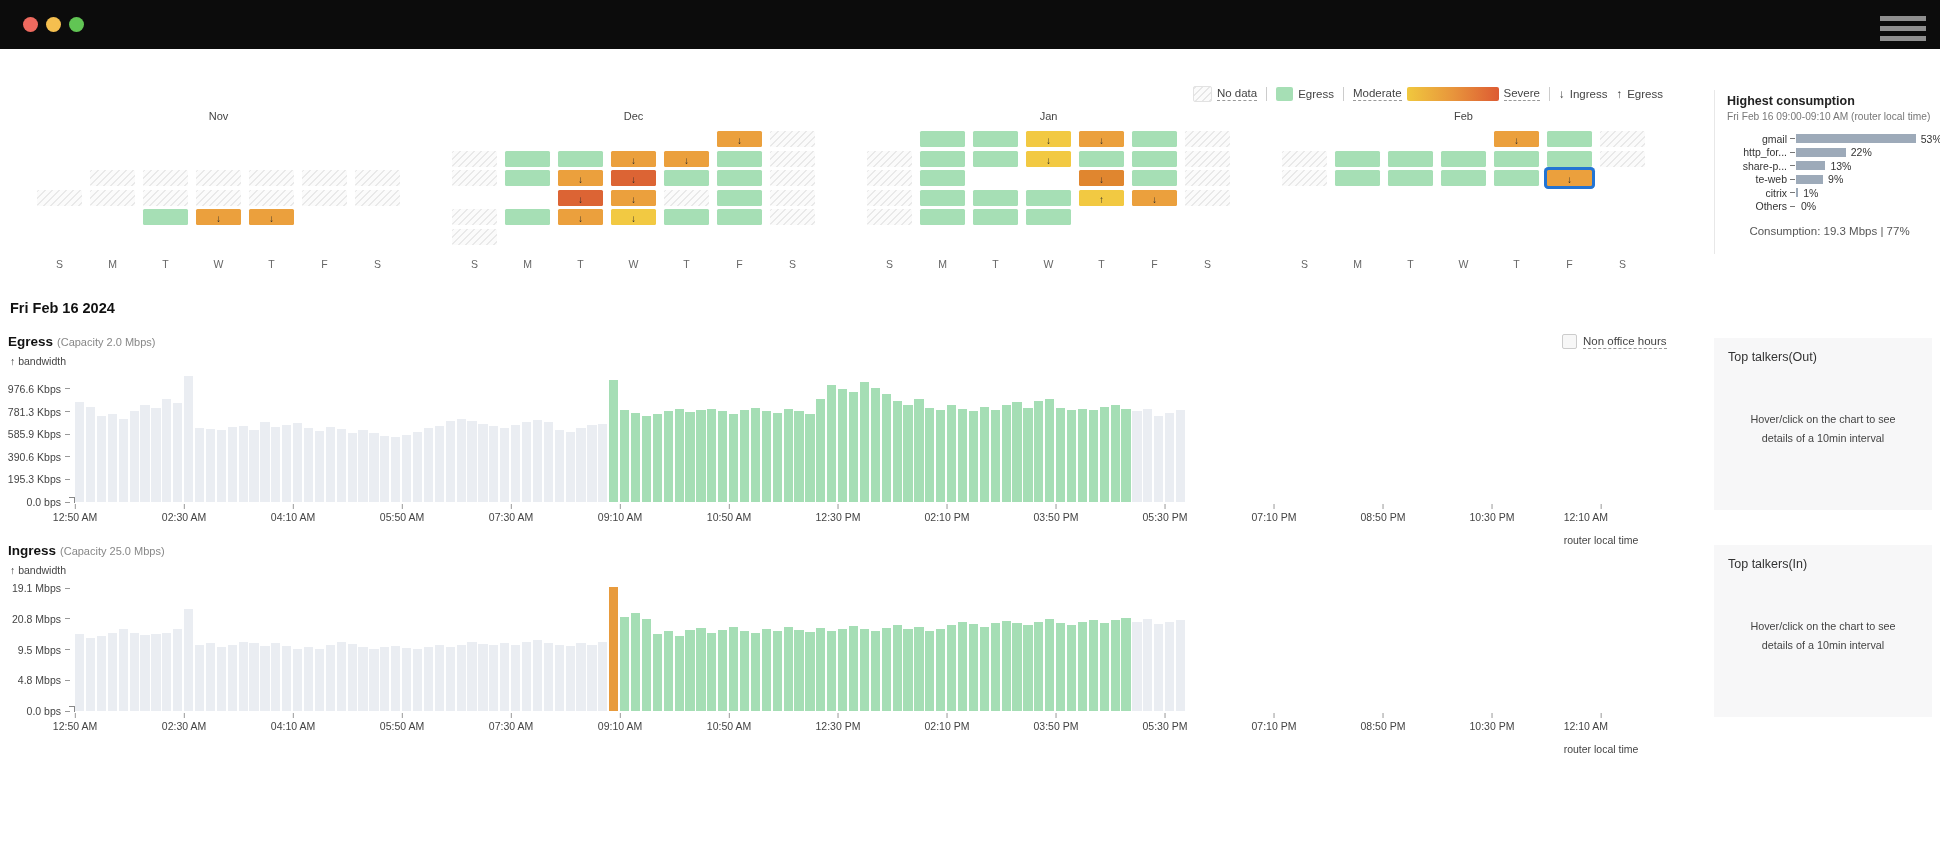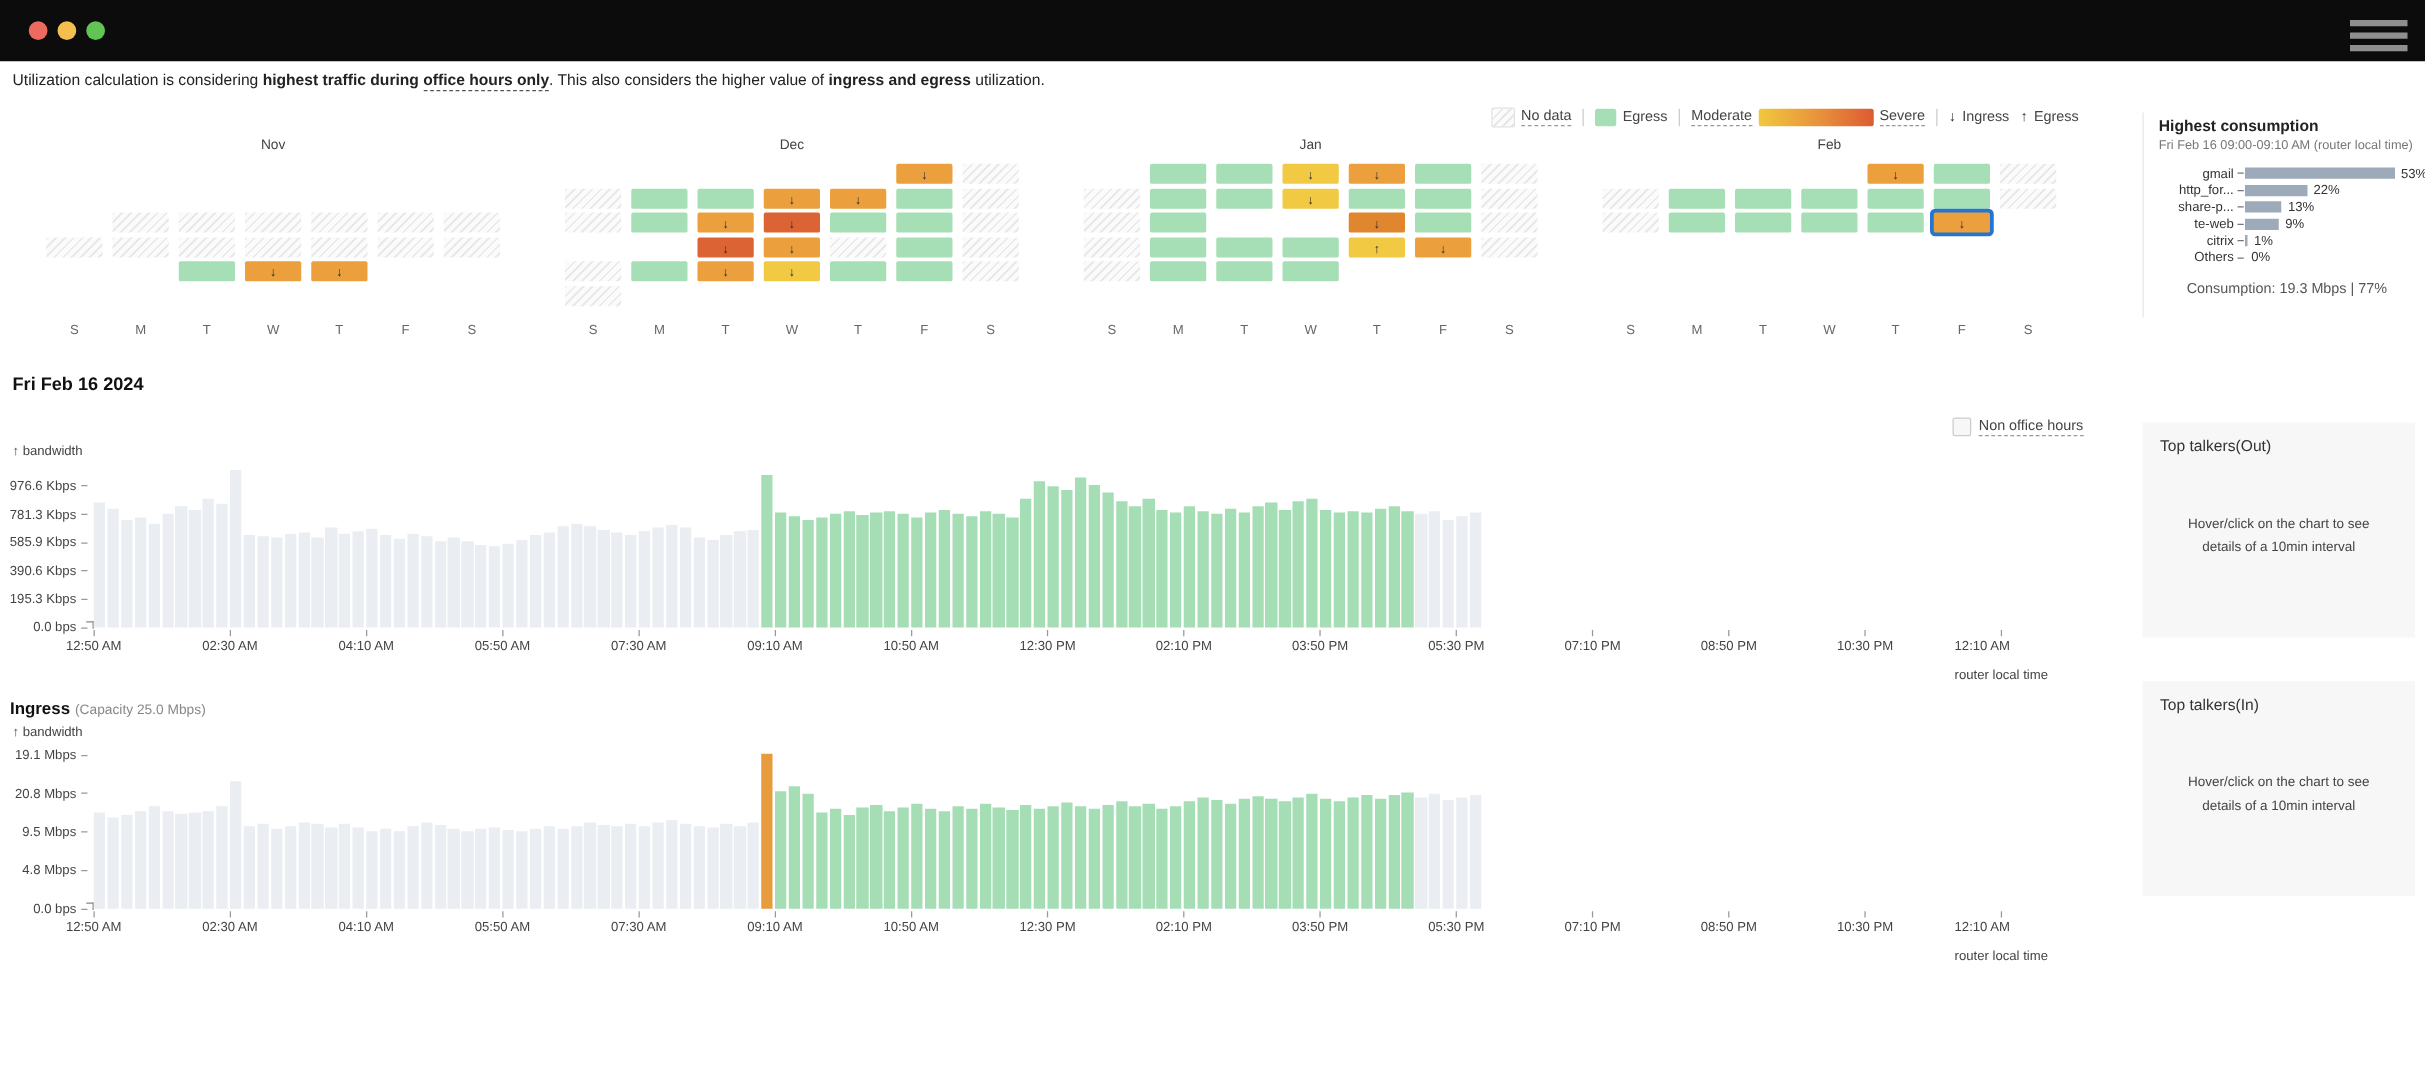--- a/index.html
+++ b/index.html
@@ -93,21 +93,20 @@
       <span class="tl yellow"></span>
       <span class="tl green"></span>
     </div>
     <div class="hamburger">
         <i></i>
         <i></i>
         <i></i>
       </div>
   </div>
 
-  <div class="info" id="info-banner"><span>Utilization calculation is considering </span><b>highest traffic during </b><b class="dashed-u">office hours only</b><span>. This also considers the higher value of </span><b>ingress and egress</b><span> utilization.</span></div>
 
   <div class="legend">
     <span class="lg-item">
       <i class="sw hatch"></i>
       <span class="lg-lbl dashed">No data</span>
     </span>
     <span class="lg-sep"></span>
     <span class="lg-item">
       <i class="sw green"></i>
       <span>Egress</span>
@@ -401,20 +400,21 @@
   </aside>
 
   <h2 class="date-heading">Fri Feb 16 2024</h2>
 
   <label class="noh">
     <span class="cb"></span>
     <span class="noh-lbl">Non office hours</span>
   </label>
 
   <section class="chart-block" id="chart-0" style="top:334px">
+      <div class="chart-header"><span>Egress</span><span class="chart-cap">(Capacity 2.0 Mbps)</span></div>
       <div class="bw-label">↑ bandwidth</div>
       <div class="yaxis">
         <div class="ytick" style="bottom: 107.053px;">
           <span>976.6 Kbps</span>
           <i></i>
         </div>
         <div class="ytick" style="bottom: 84.4443px;">
           <span>781.3 Kbps</span>
           <i></i>
         </div>
@@ -551,21 +551,21 @@
         <div class="xtick" style="left: 763px;"><i></i><span>12:30 PM</span></div>
         <div class="xtick" style="left: 872px;"><i></i><span>02:10 PM</span></div>
         <div class="xtick" style="left: 981px;"><i></i><span>03:50 PM</span></div>
         <div class="xtick" style="left: 1090px;"><i></i><span>05:30 PM</span></div>
         <div class="xtick" style="left: 1199px;"><i></i><span>07:10 PM</span></div>
         <div class="xtick" style="left: 1308px;"><i></i><span>08:50 PM</span></div>
         <div class="xtick" style="left: 1417px;"><i></i><span>10:30 PM</span></div>
         <div class="xtick" style="left: 1526px;"><i></i><span>12:10 AM</span><span class="xnote">router local time</span></div>
       </div>
     </section>
-  <section class="chart-block" id="chart-1" style="top:559px">
+  <section class="chart-block" id="chart-1" style="top:543px">
       <div class="chart-header"><span>Ingress</span><span class="chart-cap">(Capacity 25.0 Mbps)</span></div>
       <div class="bw-label">↑ bandwidth</div>
       <div class="yaxis">
         <div class="ytick" style="bottom: 116.921px;">
           <span>19.1 Mbps</span>
           <i></i>
         </div>
         <div class="ytick" style="bottom: 86.1906px;">
           <span>20.8 Mbps</span>
           <i></i>

